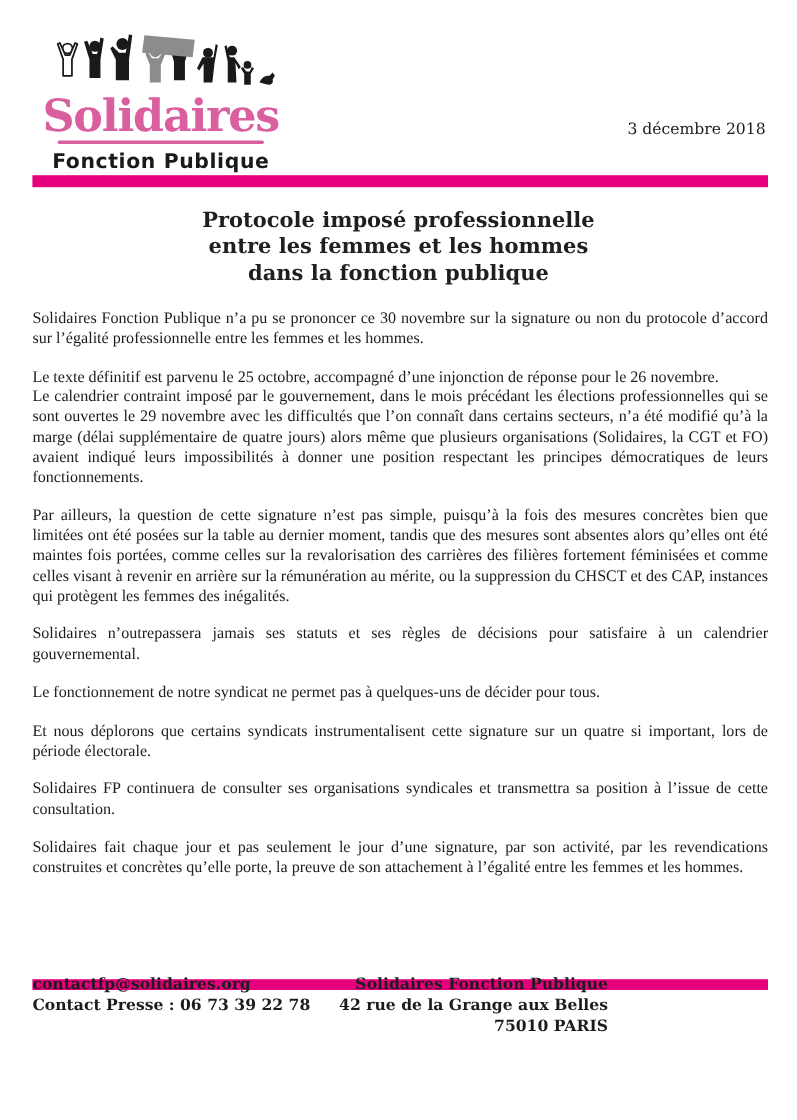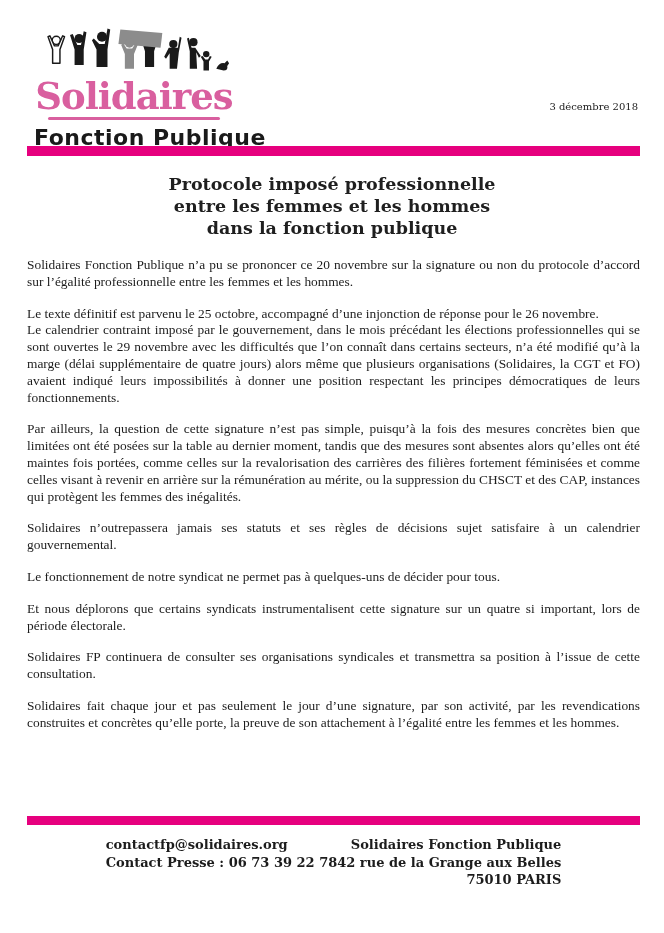--- a/index.html
+++ b/index.html
@@ -46,32 +46,32 @@
   .logo-underline{
     height:3px;
     width:172px;
     margin:2px auto 5px auto;
     background:var(--logo-pink);
     border-radius:2px;
   }
   .logo-sub{
     font-family:"DejaVu Sans","Liberation Sans",sans-serif;
     font-weight:bold;
-    font-size:22px;
+    font-size:17px;
     color:#1a1a1a;
     letter-spacing:0.5px;
     white-space:nowrap;
   }
   
   .date{
     position:absolute;
     top:101px;
     right:26px;
     font-family:"DejaVu Serif",serif;
-    font-size:10px;
+    font-size:13px;
     color:#1a1a1a;
   }
   
   .bar{
     position:absolute;
     left:27px;
     width:613px;
     background:var(--accent);
   }
   .bar-top{top:146px;height:10px;}
@@ -98,30 +98,31 @@
     font-size:13.4px;
     line-height:16.8px;
     text-align:justify;
     color:#1c1c1c;
   }
   .body-text p{margin:0 0 15px 0;}
   .body-text p.joined-prev{margin-top:-15px;}
   
   .footer{
     position:absolute;
-    top:836px;
+    top:812px;
     left:27px;
     width:613px;
     display:flex;
-    justify-content:center;
+    justify-content:flex-start;
     font-family:"DejaVu Serif",serif;
     font-weight:bold;
     font-size:13px;
     line-height:17.5px;
     color:#1c1c1c;
+    gap:24px;
   }
   .footer-right{text-align:right;}
 </style>
 </head>
 <body>
 
 <div class="page">
 
   <div class="logo-block">
     <svg class="crowd" width="192" height="58" viewBox="0 0 210 62" aria-hidden="true">
@@ -162,25 +163,25 @@
 
   <div class="bar bar-top"></div>
 
   <div class="title">
     <div>Protocole imposé professionnelle</div>
     <div>entre les femmes et les hommes</div>
     <div>dans la fonction publique</div>
   </div>
 
   <div class="body-text">
-    <p>Solidaires Fonction Publique n’a pu se prononcer ce 20 novembre sur la signature ou non du protocole d’accord sur l’égalité professionnelle entre les femmes et les hommes.</p>
+    <p>Solidaires Fonction Publique n’a pu se prononcer ce 30 novembre sur la signature ou non du protocole d’accord sur l’égalité professionnelle entre les femmes et les hommes.</p>
     <p>Le texte définitif est parvenu le 25 octobre, accompagné d’une injonction de réponse pour le 26 novembre.</p>
     <p class="joined-prev">Le calendrier contraint imposé par le gouvernement, dans le mois précédant les élections professionnelles qui se sont ouvertes le 29 novembre avec les difficultés que l’on connaît dans certains secteurs, n’a été modifié qu’à la marge (délai supplémentaire de quatre jours) alors même que plusieurs organisations (Solidaires,  la CGT et FO) avaient indiqué leurs impossibilités à donner une position respectant les principes démocratiques de leurs fonctionnements.</p>
     <p>Par ailleurs, la question de cette signature n’est pas simple, puisqu’à la fois des mesures concrètes bien que limitées ont été posées sur la table au dernier moment, tandis que des mesures sont absentes alors qu’elles ont été maintes fois portées, comme celles sur la revalorisation des carrières des filières fortement féminisées et comme celles visant à revenir en arrière sur la rémunération au mérite, ou la suppression du CHSCT et des CAP, instances qui protègent les femmes des inégalités.</p>
-    <p>Solidaires n’outrepassera jamais ses statuts et ses règles de décisions sujet satisfaire à un calendrier gouvernemental.</p>
+    <p>Solidaires n’outrepassera jamais ses statuts et ses règles de décisions pour satisfaire à un calendrier gouvernemental.</p>
     <p>Le fonctionnement de notre syndicat ne permet pas à quelques-uns de décider pour tous.</p>
     <p>Et nous déplorons que certains syndicats instrumentalisent cette signature sur un quatre si important, lors de période électorale.</p>
     <p>Solidaires FP continuera de consulter ses organisations syndicales et transmettra sa position à l’issue de cette consultation.</p>
     <p>Solidaires fait chaque jour et pas seulement le jour d’une signature, par son activité, par les revendications construites et concrètes qu’elle porte, la preuve de son attachement à l’égalité entre les femmes et les hommes.</p>
   </div>
 
   <div class="bar bar-footer"></div>
 
   <div class="footer">
     <div class="footer-left">

